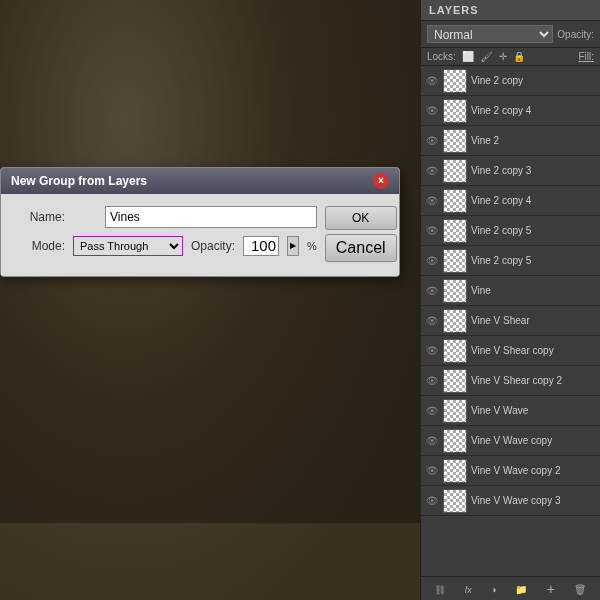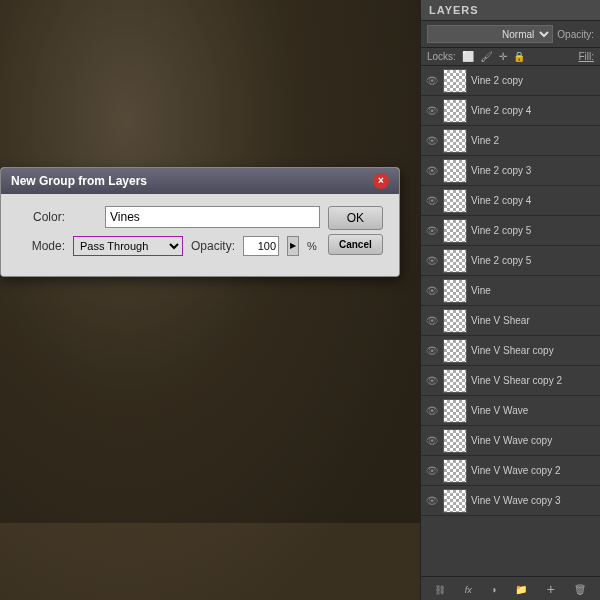--- a/index.html
+++ b/index.html
@@ -57,25 +57,24 @@
       padding: 4px 6px;
       background: #3c3c3c;
       border-bottom: 1px solid #222;
       gap: 4px;
     }
 
     .blend-select {
       background: #555;
       color: #ddd;
       border: 1px solid #666;
-      font-size: 10px;
+      font-size: 12px;
       padding: 1px 2px;
       flex: 1;
       height: 18px;
-      text-align: right;
     }
 
     .opacity-label {
       color: #aaa;
       font-size: 10px;
     }
 
     .panel-locks {
       display: flex;
       align-items: flex-end;
@@ -242,25 +241,24 @@
       cursor: pointer;
       color: #000;
       min-width: 55px;
     }
 
     .dialog-btn-cancel {
       background: linear-gradient(to bottom, #ddd, #bbb);
       border: 1px solid #888;
       border-radius: 3px;
       padding: 4px 10px;
-      font-size: 10px;
+      font-size: 16px;
       cursor: pointer;
       color: #000;
       min-width: 55px;
-      font-weight: bold;
     }
 
     .color-box {
       width: 16px;
       height: 14px;
       background: #fff;
       border: 1px solid #888;
       display: inline-block;
     }
 
@@ -279,21 +277,21 @@
       height: 20px;
       padding: 0 2px;
       width: 110px;
     }
 
     .opacity-input {
       width: 36px;
       height: 20px;
       background: #fff;
       border: 1px solid #888;
-      font-size: 11px;
+      font-size: 15px;
       text-align: right;
       padding: 0 2px;
     }
 
     .opacity-arrow {
       width: 12px;
       height: 20px;
       background: #ccc;
       border: 1px solid #888;
       display: flex;
@@ -347,21 +345,21 @@
   <div class="dialog">
     <div class="dialog-titlebar">
       <span>New Group from Layers</span>
       <div class="dialog-close">×</div>
     </div>
     <div class="dialog-body">
       <div class="dialog-main">
         <div class="dialog-fields">
 
           <div class="dialog-row">
-            <span class="dialog-label">Color:</span>
+            <span class="dialog-label">Name:</span>
             <input class="dialog-input-name" type="text" value="Vines" style="">
           </div>
 
 
           <div class="dialog-row">
             <span class="dialog-label">Mode:</span>
             <select class="mode-select">
               <option>Pass Through</option>
               <option>Normal</option>
               <option>Multiply</option>

